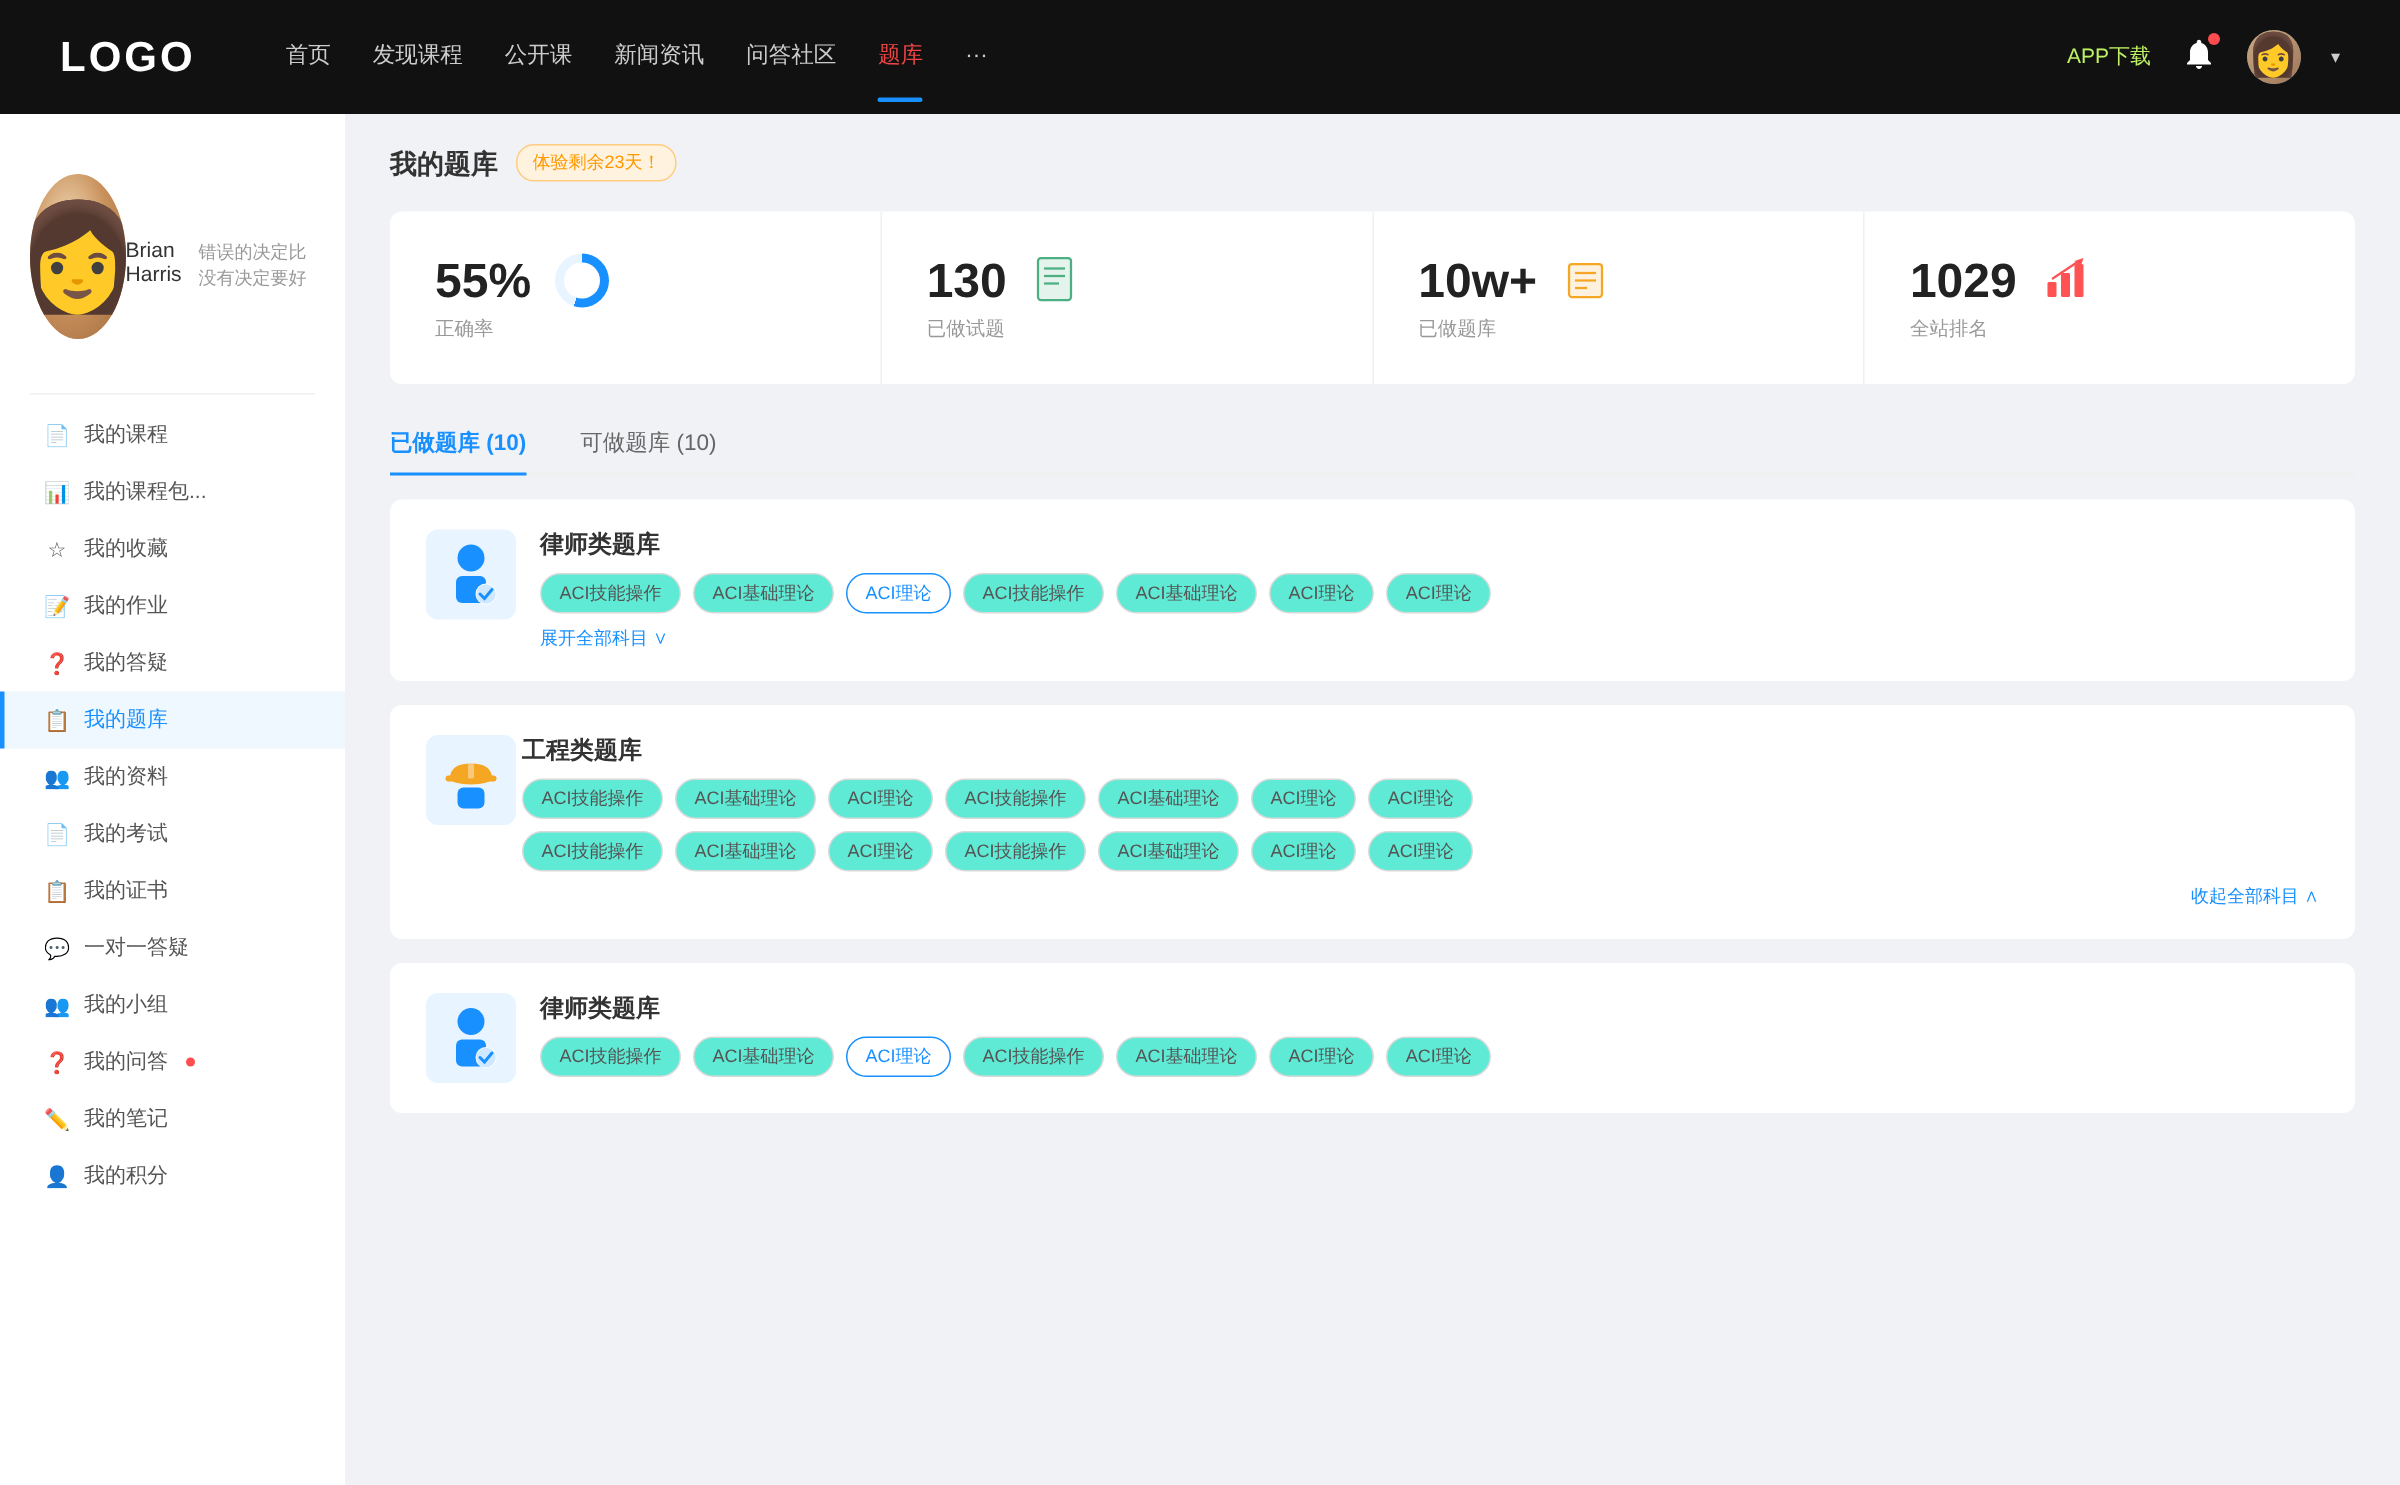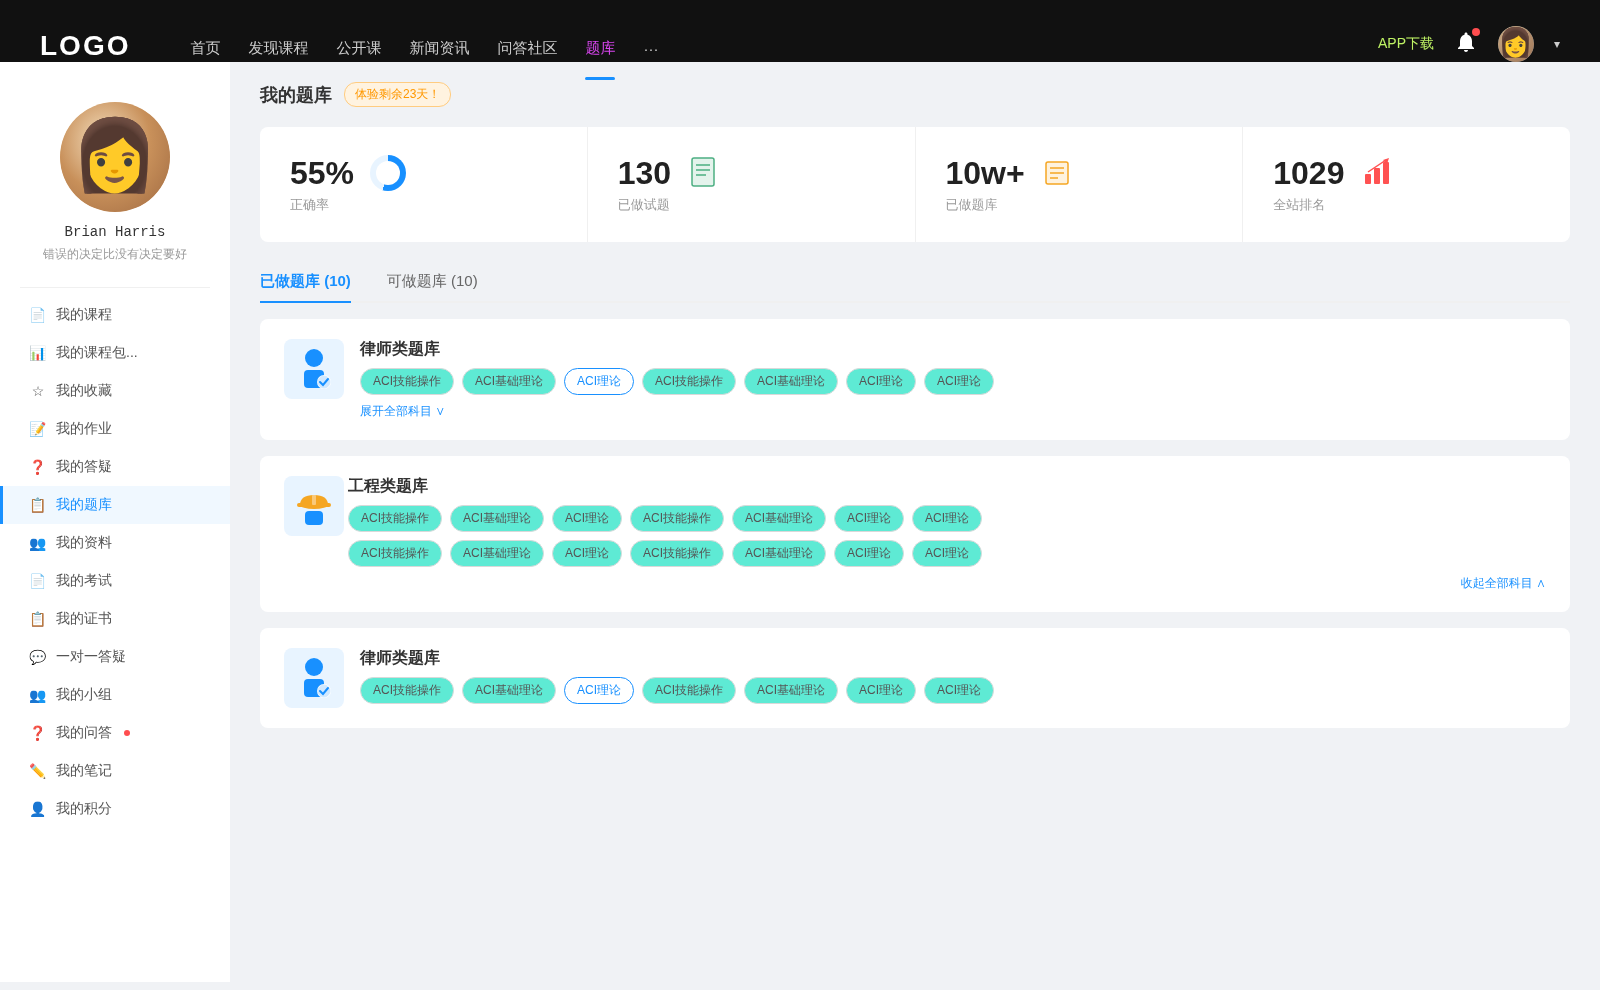--- a/index.html
+++ b/index.html
@@ -1,23 +1,23 @@
 <!DOCTYPE html>
 <html><head>
   <meta charset="utf-8">
   <style>
     * { box-sizing: border-box; margin: 0; padding: 0; }
     body { font-family: -apple-system, BlinkMacSystemFont, 'PingFang SC', 'Microsoft YaHei', sans-serif; background: #f0f2f5; min-height: 990px; }
 
     
     .navbar {
       background: #111;
-      height: 62px;
-      display: flex;
-      align-items: flex-end;
+      height: 76px;
+      display: flex;
+      align-items: center;
       padding: 0 40px;
       position: relative;
       z-index: 10;
     }
     .navbar-logo {
       color: #fff;
       font-size: 28px;
       font-weight: 900;
       letter-spacing: 2px;
       margin-right: 60px;
@@ -29,21 +29,21 @@
       flex: 1;
     }
     .navbar-item {
       color: #ccc;
       font-size: 15px;
       cursor: pointer;
       position: relative;
       padding-bottom: 4px;
     }
     .navbar-item.active {
-      color: #d946ef;
+      color: #ef4444;
       font-family: Liberation Serif, serif;
     }
     .navbar-item.active::after {
       content: '';
       position: absolute;
       bottom: -18px;
       left: 0; right: 0;
       height: 3px;
       background: #1890ff;
       border-radius: 2px;
@@ -100,24 +100,22 @@
 
     
     .sidebar {
       width: 230px;
       background: #fff;
       padding: 20px 0;
       flex-shrink: 0;
     }
     .sidebar-profile {
       display: flex;
-      flex-direction: column;
       align-items: center;
       padding: 20px 20px 16px;
-      font-family: Liberation Mono, monospace;
     }
     .sidebar-avatar {
       width: 110px; height: 110px;
       border-radius: 50%;
       background: linear-gradient(135deg, #e8c9a0, #c9956a);
       overflow: hidden;
       margin-bottom: 12px;
       display: flex; align-items: center; justify-content: center;
     }
     .sidebar-avatar-inner {

